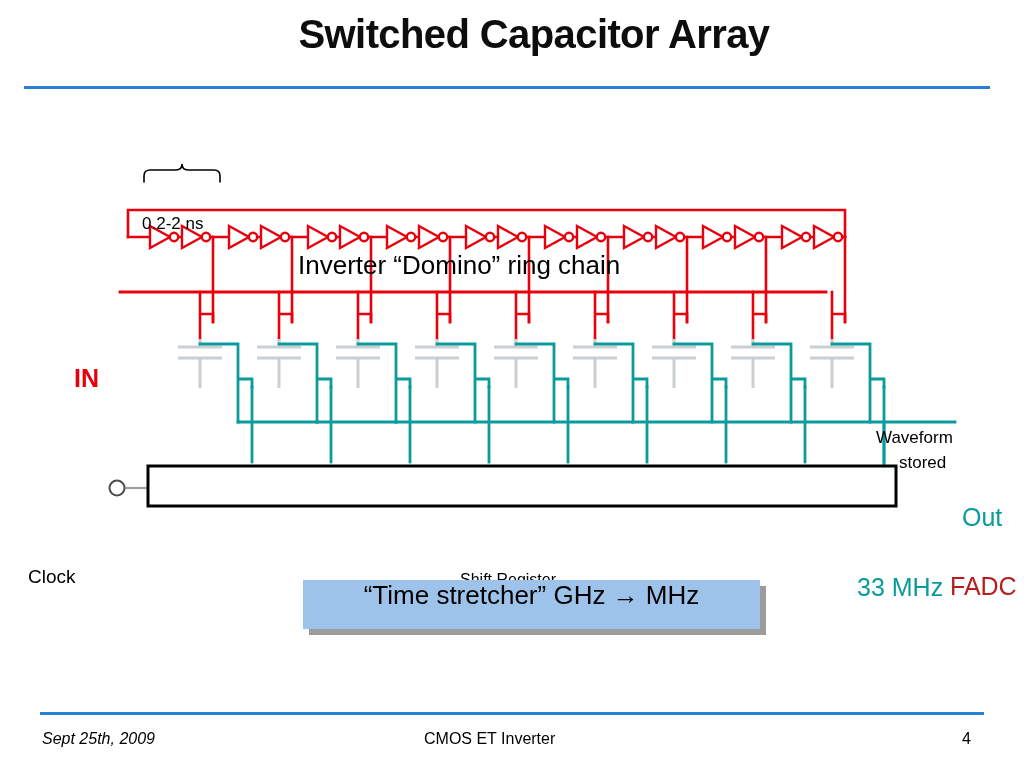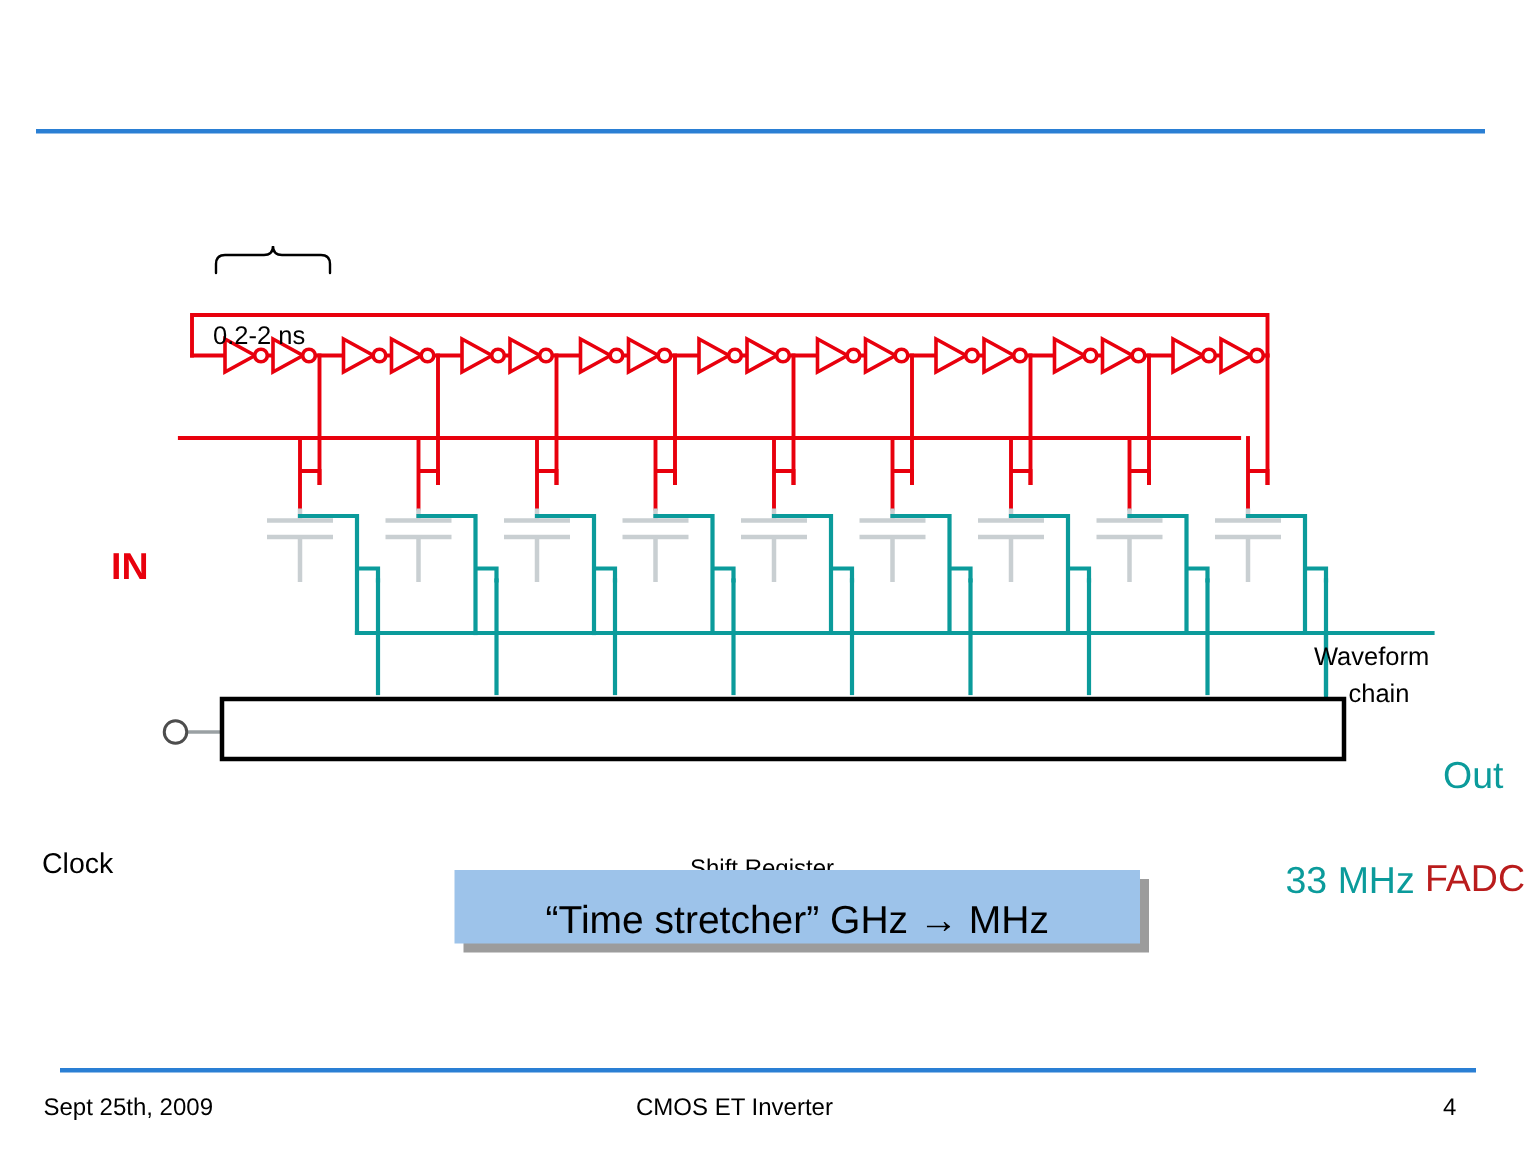--- a/index.html
+++ b/index.html
@@ -103,21 +103,21 @@
     left: 309px; top: 586px;
     width: 457px; height: 49px;
     background: #9c9c9c;
   }
   #callout {
     position: absolute;
     left: 303px; top: 580px;
     width: 457px; height: 49px;
     background: #9dc3ea;
     display: flex;
-    align-items: flex-end;
+    align-items: flex-start;
     justify-content: center;
   }
   #callout-text {
     font-size: 26px;
     color: #000000;
     font-family: "Liberation Sans", sans-serif;
     white-space: nowrap;
   }
 
   
@@ -128,30 +128,31 @@
     background: #2a7fd4;
   }
   .foot {
     position: absolute;
     top: 730px;
     font-size: 16px;
     color: #000000;
     font-family: "Liberation Sans", sans-serif;
     white-space: nowrap;
   }
-  #foot-date { left: 29px; }
+  #foot-date { left: 42px; font-style: italic; }
   #foot-venue{ left: 424px; }
   #foot-page { left: 962px; }
 </style>
 </head>
 <body>
 
 <div id="header">
 
 
+  <div id="slide-title">Switched Capacitor Array</div>
   <div id="title-rule"></div>
 </div>
 
 <div id="diagram">
 
   <svg width="1024" height="580" viewBox="0 0 1024 580">
 
     <g stroke="#000000" stroke-width="1.6" fill="none" stroke-linecap="round">
       <path d="M144 90 L144 84 Q144 78 150 78 L176 78 Q182 78 182 72 Q182 78 188 78 L214 78 Q220 78 220 84 L220 90"></path>
     </g>
@@ -348,23 +349,24 @@
 
     <g>
       <rect x="148" y="374" width="748" height="40" fill="#ffffff" stroke="#000000" stroke-width="3"></rect>
     </g>
 
     <circle cx="117" cy="396" r="7.5" fill="#ffffff" stroke="#4d4d4d" stroke-width="2"></circle>
 
   </svg>
 
   <div class="dlabel" id="lbl-delay">0.2-2 ns</div>
+  <div class="dlabel" id="lbl-chain">Inverter “Domino” ring chain</div>
   <div class="dlabel" id="lbl-in">IN</div>
   <div class="dlabel" id="lbl-wave1">Waveform</div>
-  <div class="dlabel" id="lbl-wave2">chain</div>
+  <div class="dlabel" id="lbl-wave2">stored</div>
   <div class="dlabel" id="lbl-out">Out</div>
   <div class="dlabel" id="lbl-fadc">FADC</div>
   <div class="dlabel" id="lbl-mhz">33 MHz</div>
   <div class="dlabel" id="lbl-clock">Clock</div>
   <div class="dlabel" id="lbl-shiftreg">Shift Register</div>
 </div>
 
 <div id="callout-shadow"></div>
 <div id="callout">
   <span id="callout-text">“Time stretcher” GHz → MHz</span>

